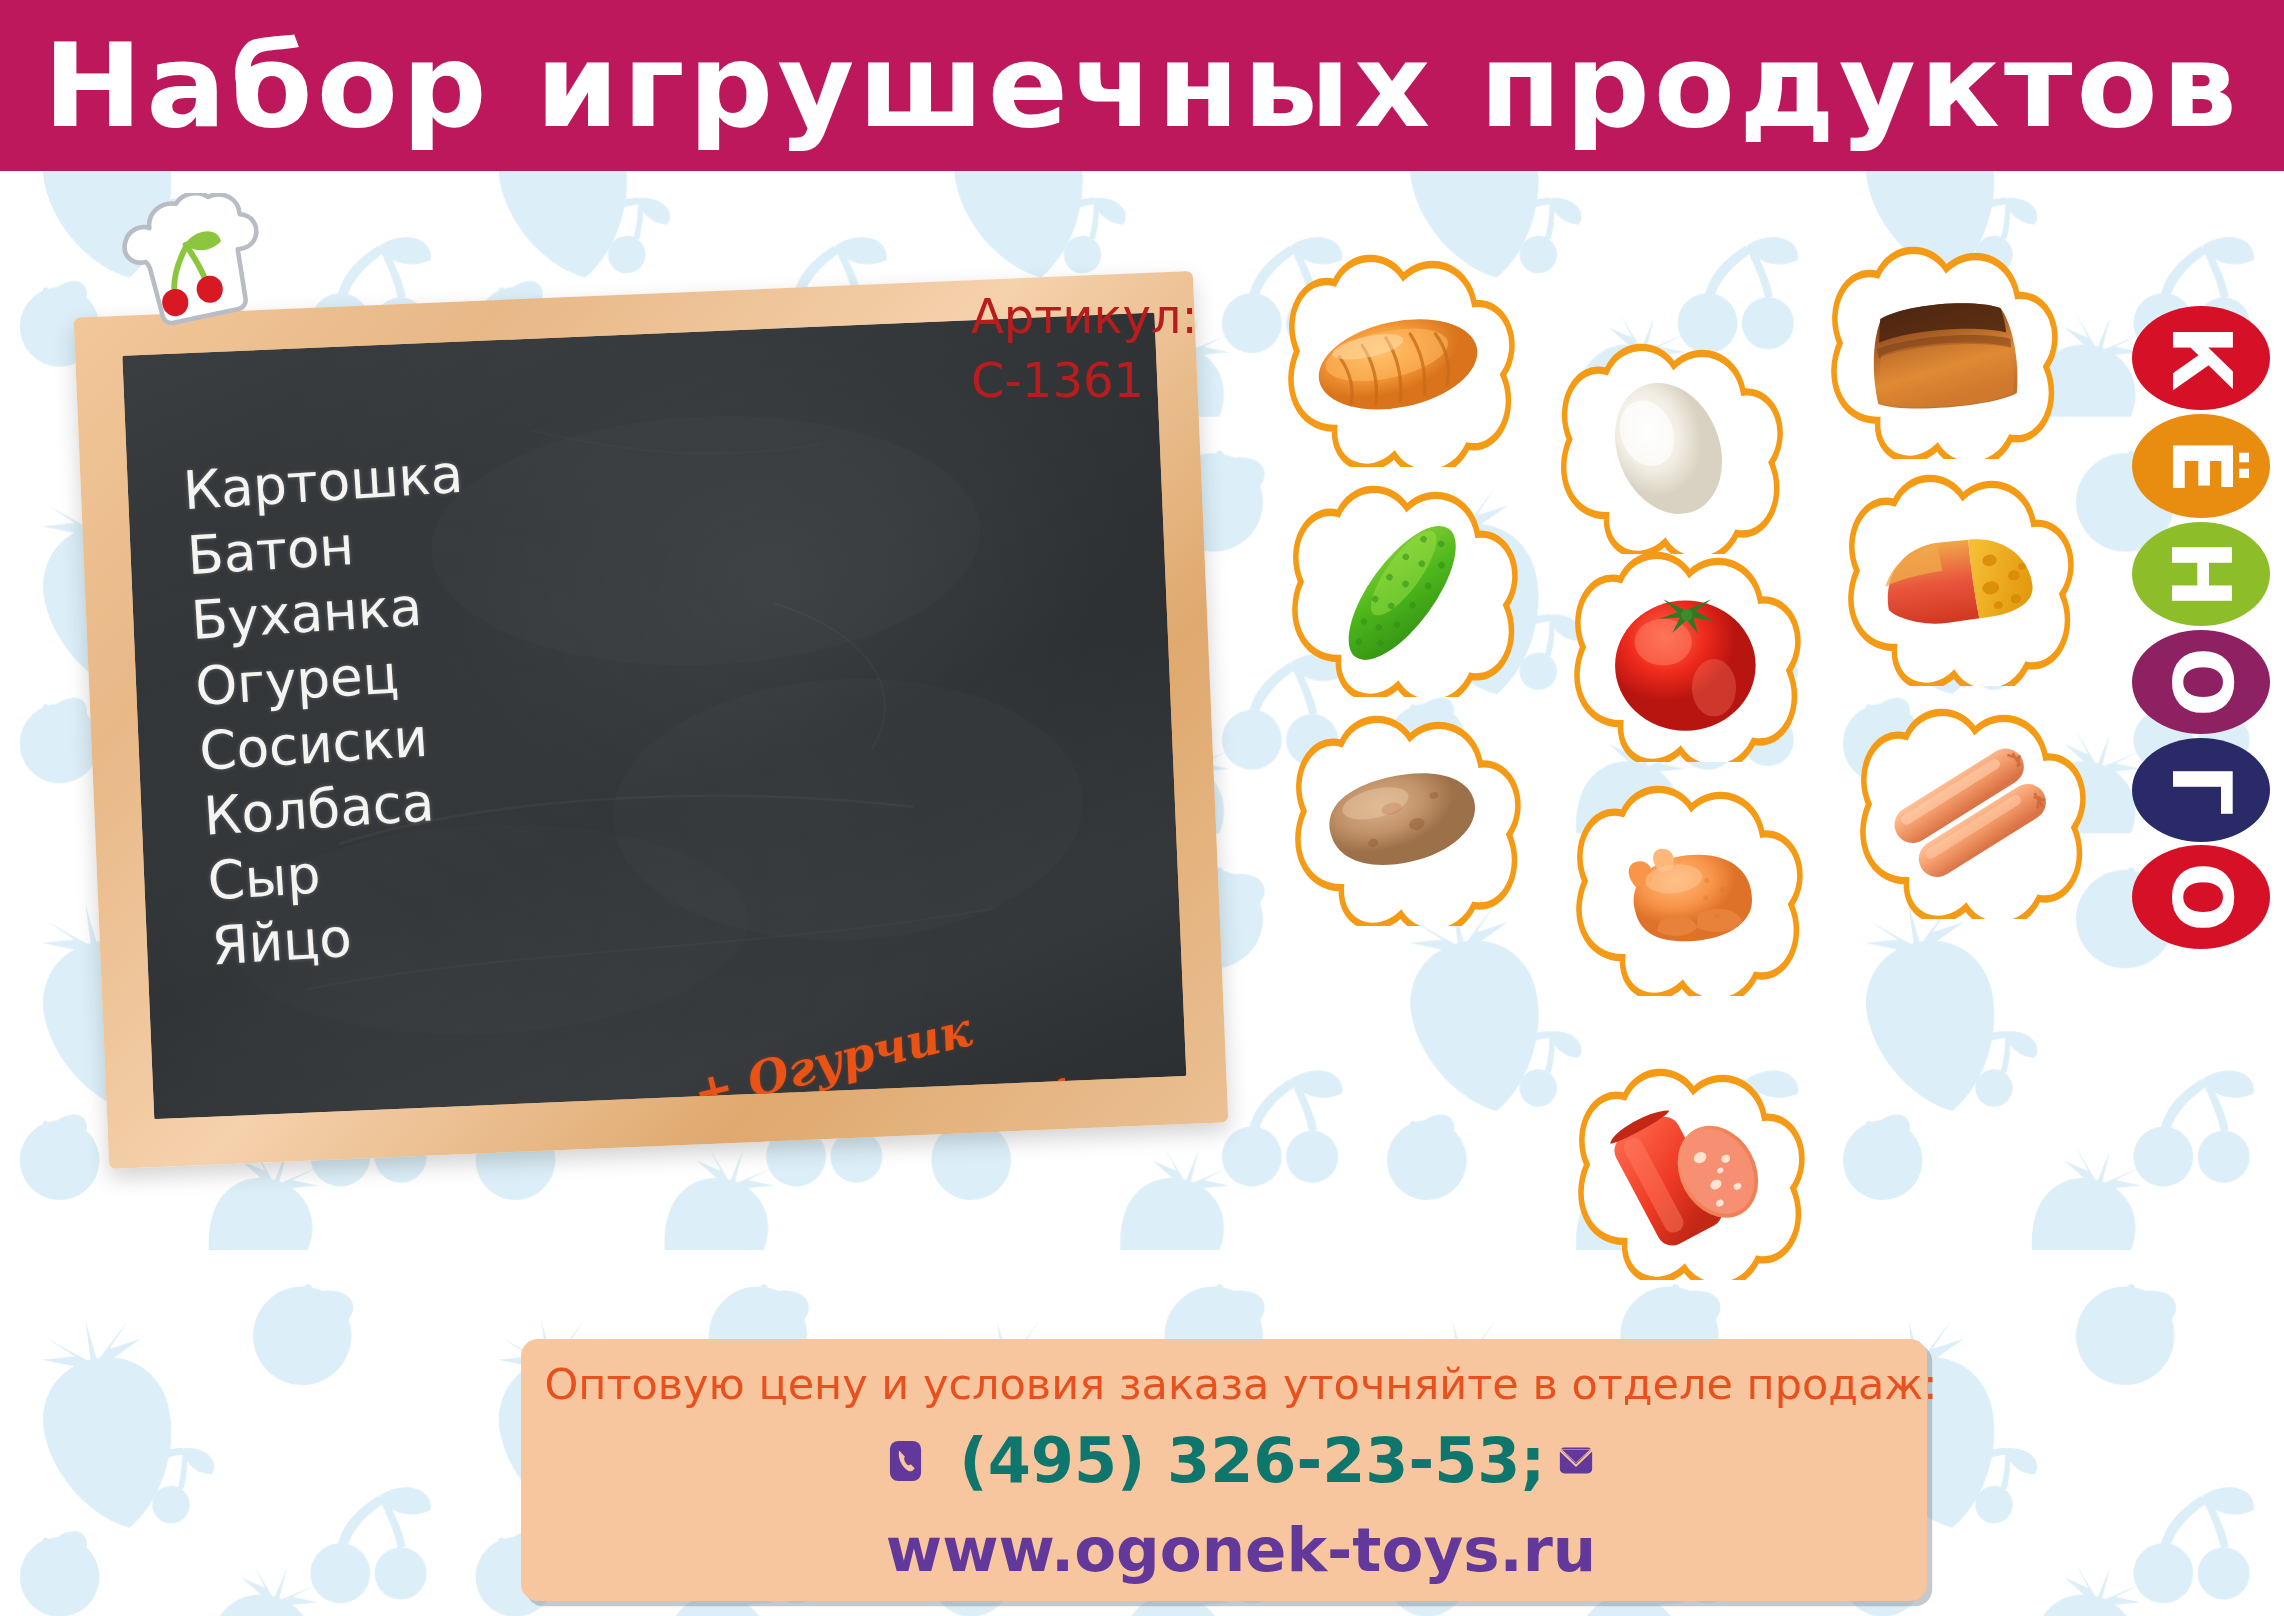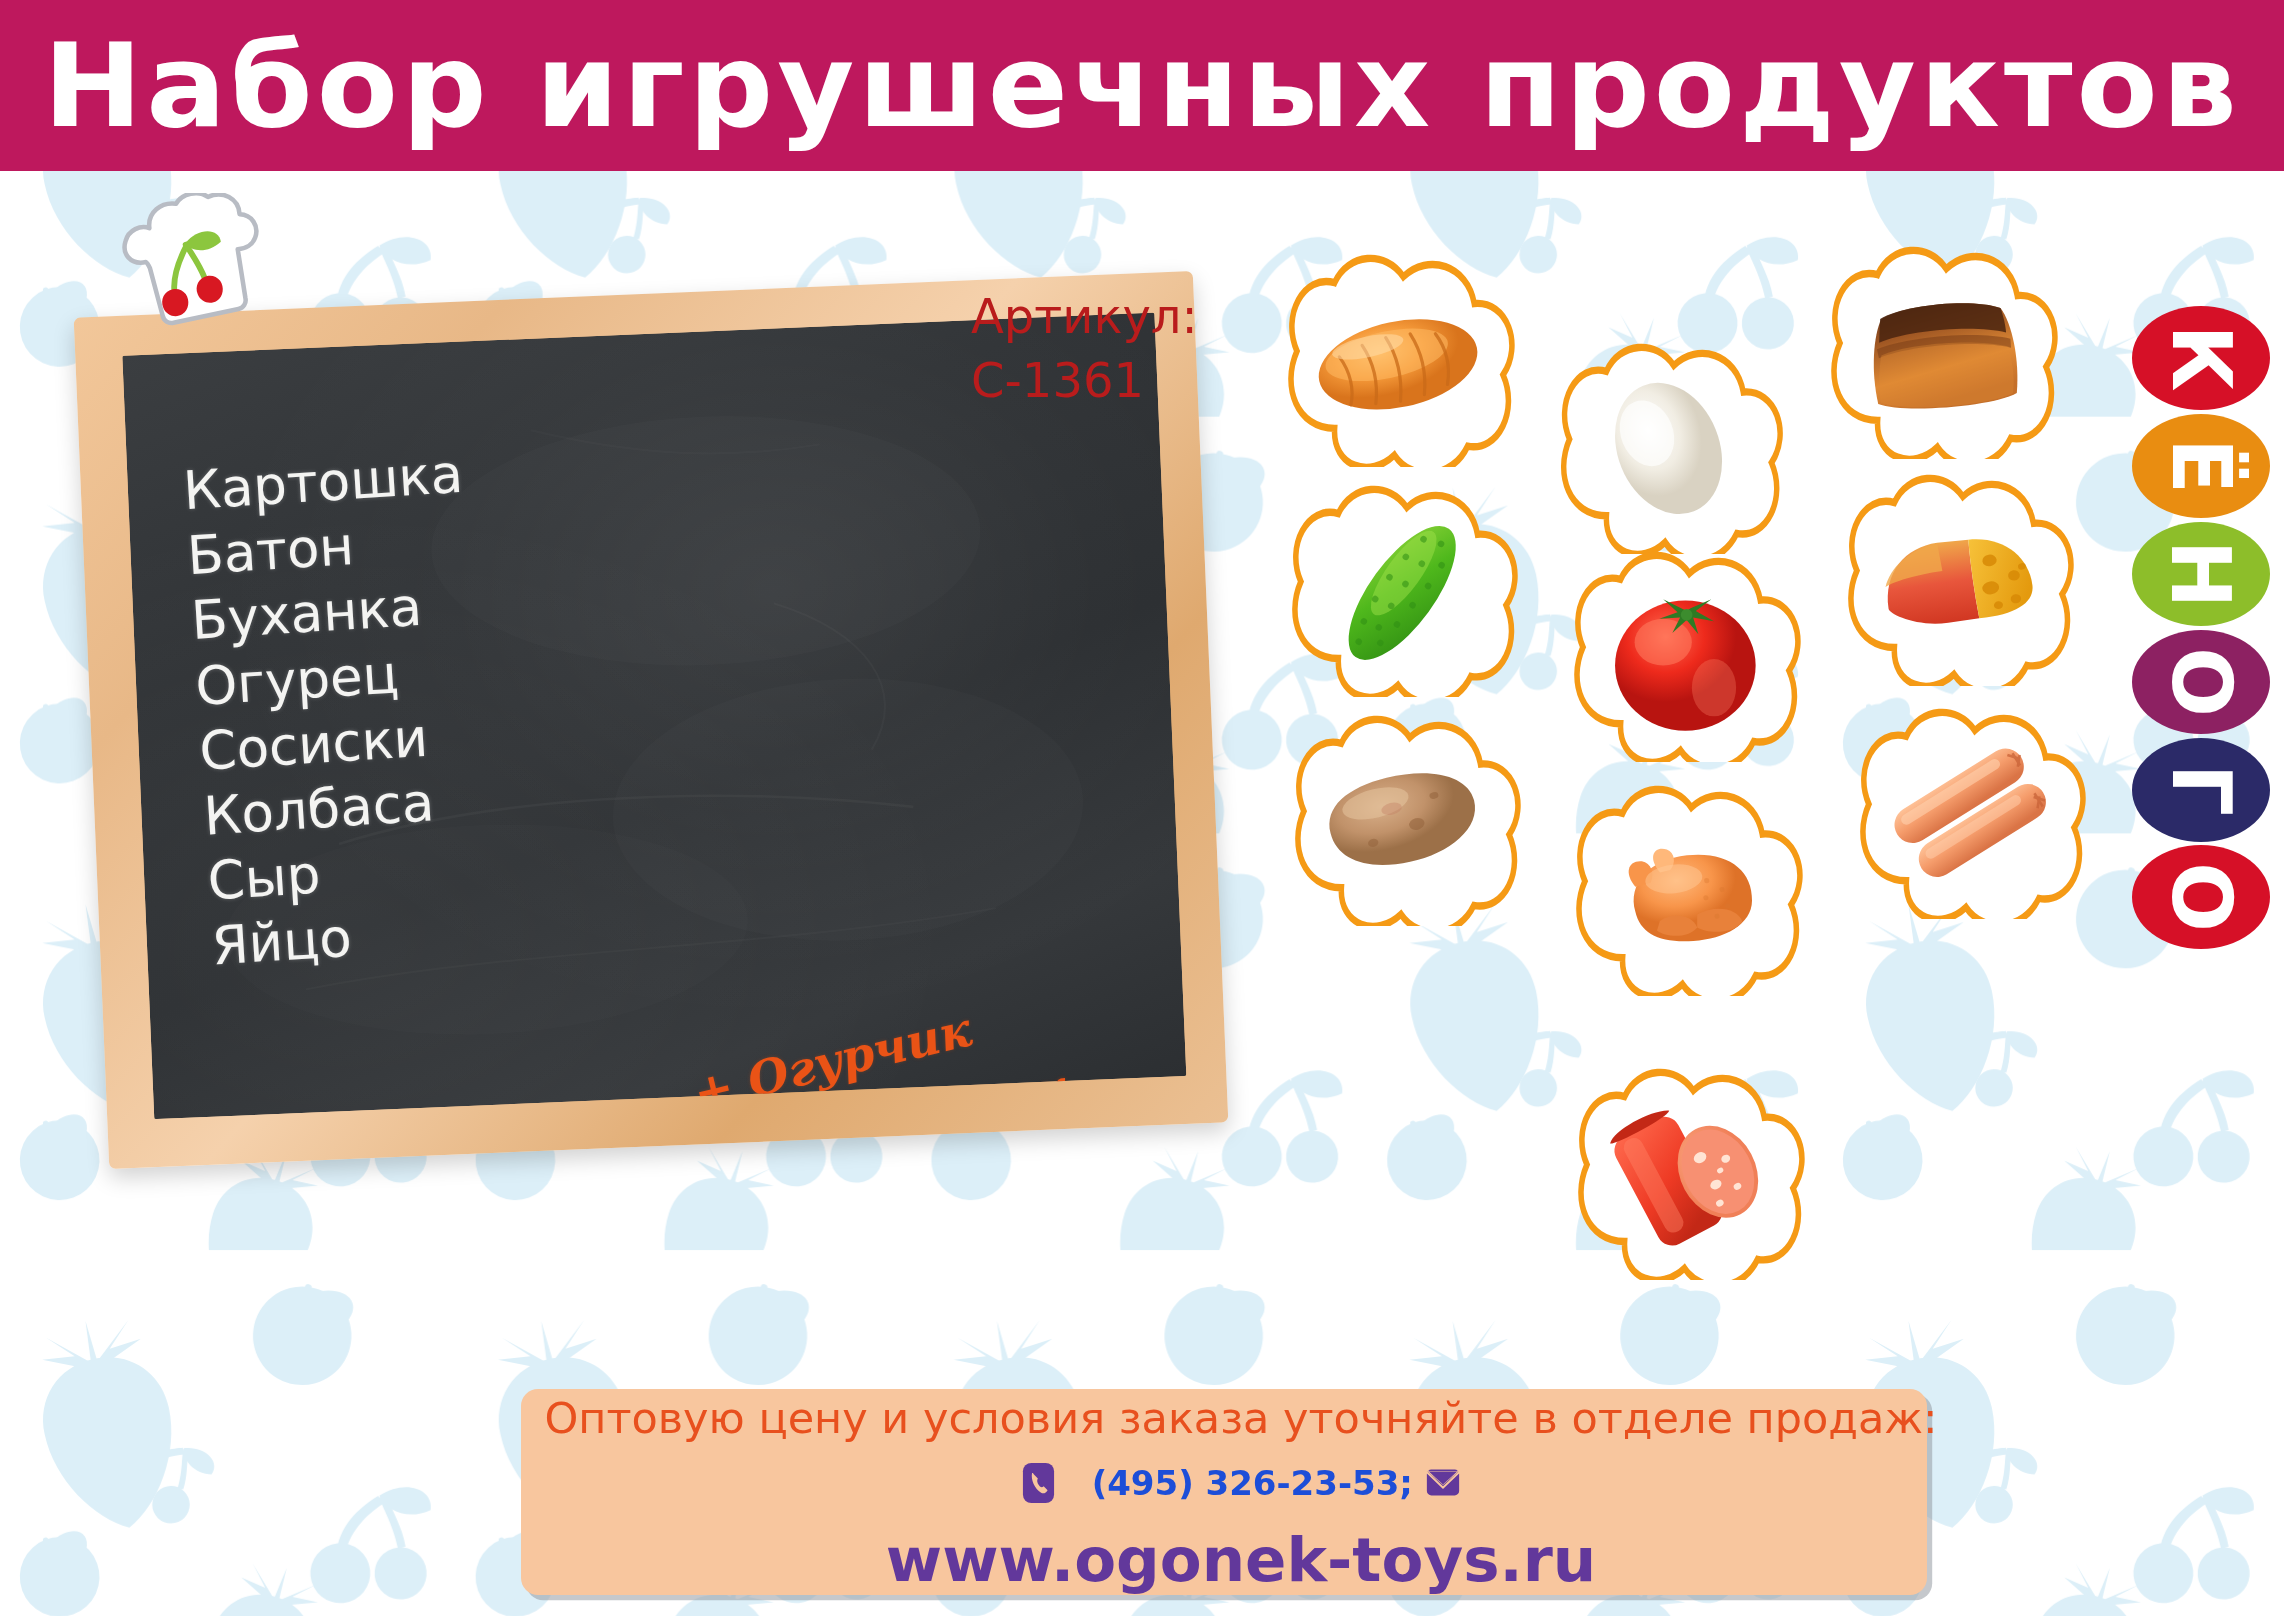--- a/index.html
+++ b/index.html
@@ -179,23 +179,23 @@
     font-size: 82px;
     line-height: 1;
     transform: rotate(90deg);
     display: block;
   }
 
   
   #contact-card {
     position: absolute;
     left: 521px;
-    top: 1389px;
+    top: 1339px;
     width: 1406px;
-    height: 206px;
+    height: 262px;
     background: #F8C69E;
     border-radius: 17px;
     box-shadow: 5.2px 5.2px 0 rgba(150,155,162,0.55);
     z-index: 8;
     display: flex;
     flex-direction: column;
     align-items: center;
     justify-content: center;
     padding-top: 3.9px;
     box-sizing: border-box;
@@ -209,23 +209,23 @@
     white-space: nowrap;
     margin-bottom: 15.6px;
   }
   #contact-row {
     display: flex;
     align-items: center;
     gap: 0;
     margin-bottom: 17px;
   }
   #contact-phone-text, #contact-email-text {
-    color: #1d4ed8;
+    color: #0f766e;
     font-family: "DejaVu Sans", sans-serif;
-    font-size: 34px;
+    font-size: 62px;
     font-weight: 700;
     white-space: nowrap;
   }
   #contact-phone-text { margin-left: 34px; margin-right: 10.4px; }
   #contact-email-text { margin-left: 6.5px; }
   #contact-website {
     color: #62389B;
     font-family: "DejaVu Sans", sans-serif;
     font-size: 61px;
     font-weight: 700;

